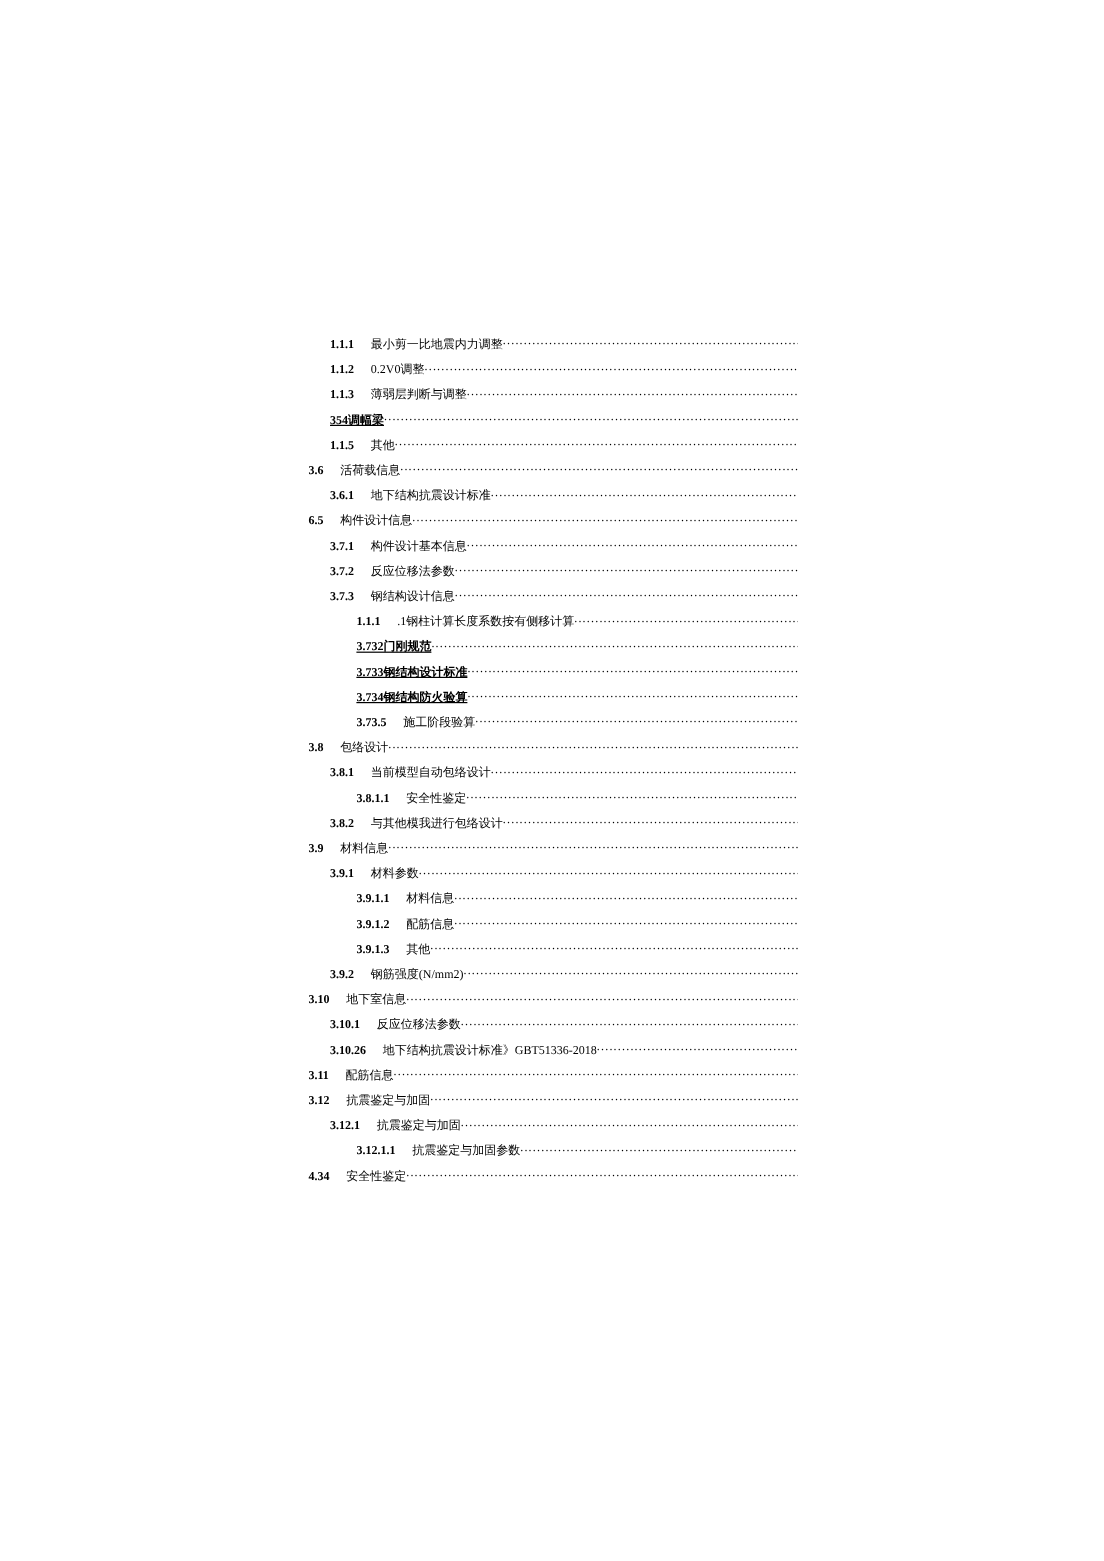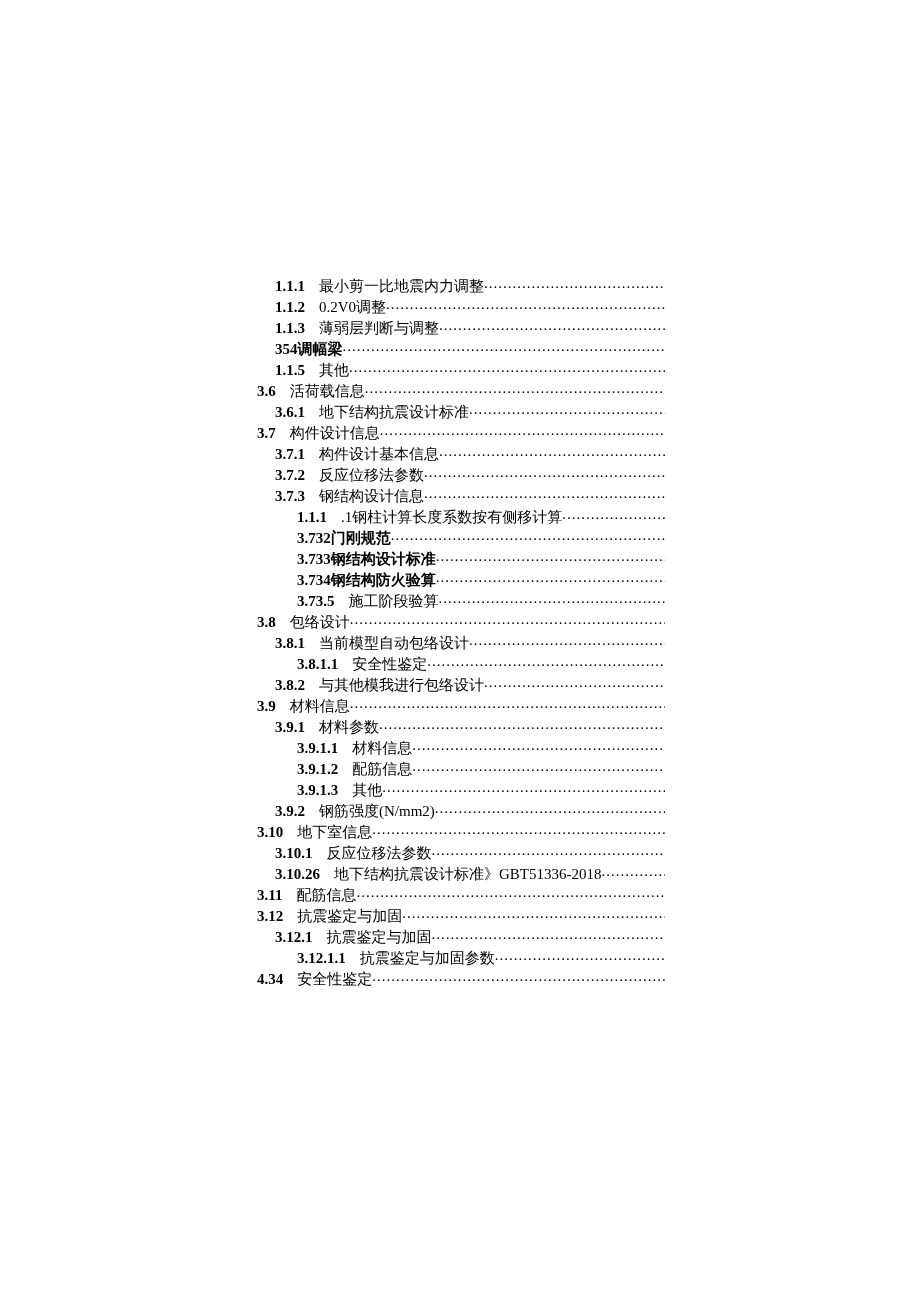--- a/index.html
+++ b/index.html
@@ -11,21 +11,21 @@
     font-family: "SimSun", "Songti SC", serif;
     color: #000;
     position: relative;
     overflow: hidden;
   }
   .page {
     position: absolute;
     left: 257px;
     top: 279px;
     width: 408px;
-    font-size: 15px;
+    font-size: 10px;
     line-height: 1;
   }
   .toc-line {
     display: flex;
     align-items: baseline;
     white-space: nowrap;
     margin-bottom: 10px;
     height: 11px;
   }
   .toc-num {
@@ -34,20 +34,21 @@
   }
   .toc-gap {
     flex: 0 0 auto;
     width: 14px;
   }
   .toc-title {
     flex: 0 0 auto;
   }
   .toc-title.bold {
     font-weight: bold;
+    text-decoration: underline;
   }
   .toc-leader {
     flex: 1 1 auto;
     overflow: hidden;
     position: relative;
     height: 11px;
   }
   .toc-leader::after {
     content: "............................................................................................................................................................................................................";
     position: absolute;
@@ -99,21 +100,21 @@
       <span class="toc-title">活荷载信息</span>
       <span class="toc-leader"></span>
     </div>
     <div class="toc-line ind1">
       <span class="toc-num">3.6.1</span>
       <span class="toc-gap"></span>
       <span class="toc-title">地下结构抗震设计标准</span>
       <span class="toc-leader"></span>
     </div>
     <div class="toc-line ind0">
-      <span class="toc-num">3.7</span>
+      <span class="toc-num">6.5</span>
       <span class="toc-gap"></span>
       <span class="toc-title">构件设计信息</span>
       <span class="toc-leader"></span>
     </div>
     <div class="toc-line ind1">
       <span class="toc-num">3.7.1</span>
       <span class="toc-gap"></span>
       <span class="toc-title">构件设计基本信息</span>
       <span class="toc-leader"></span>
     </div>

